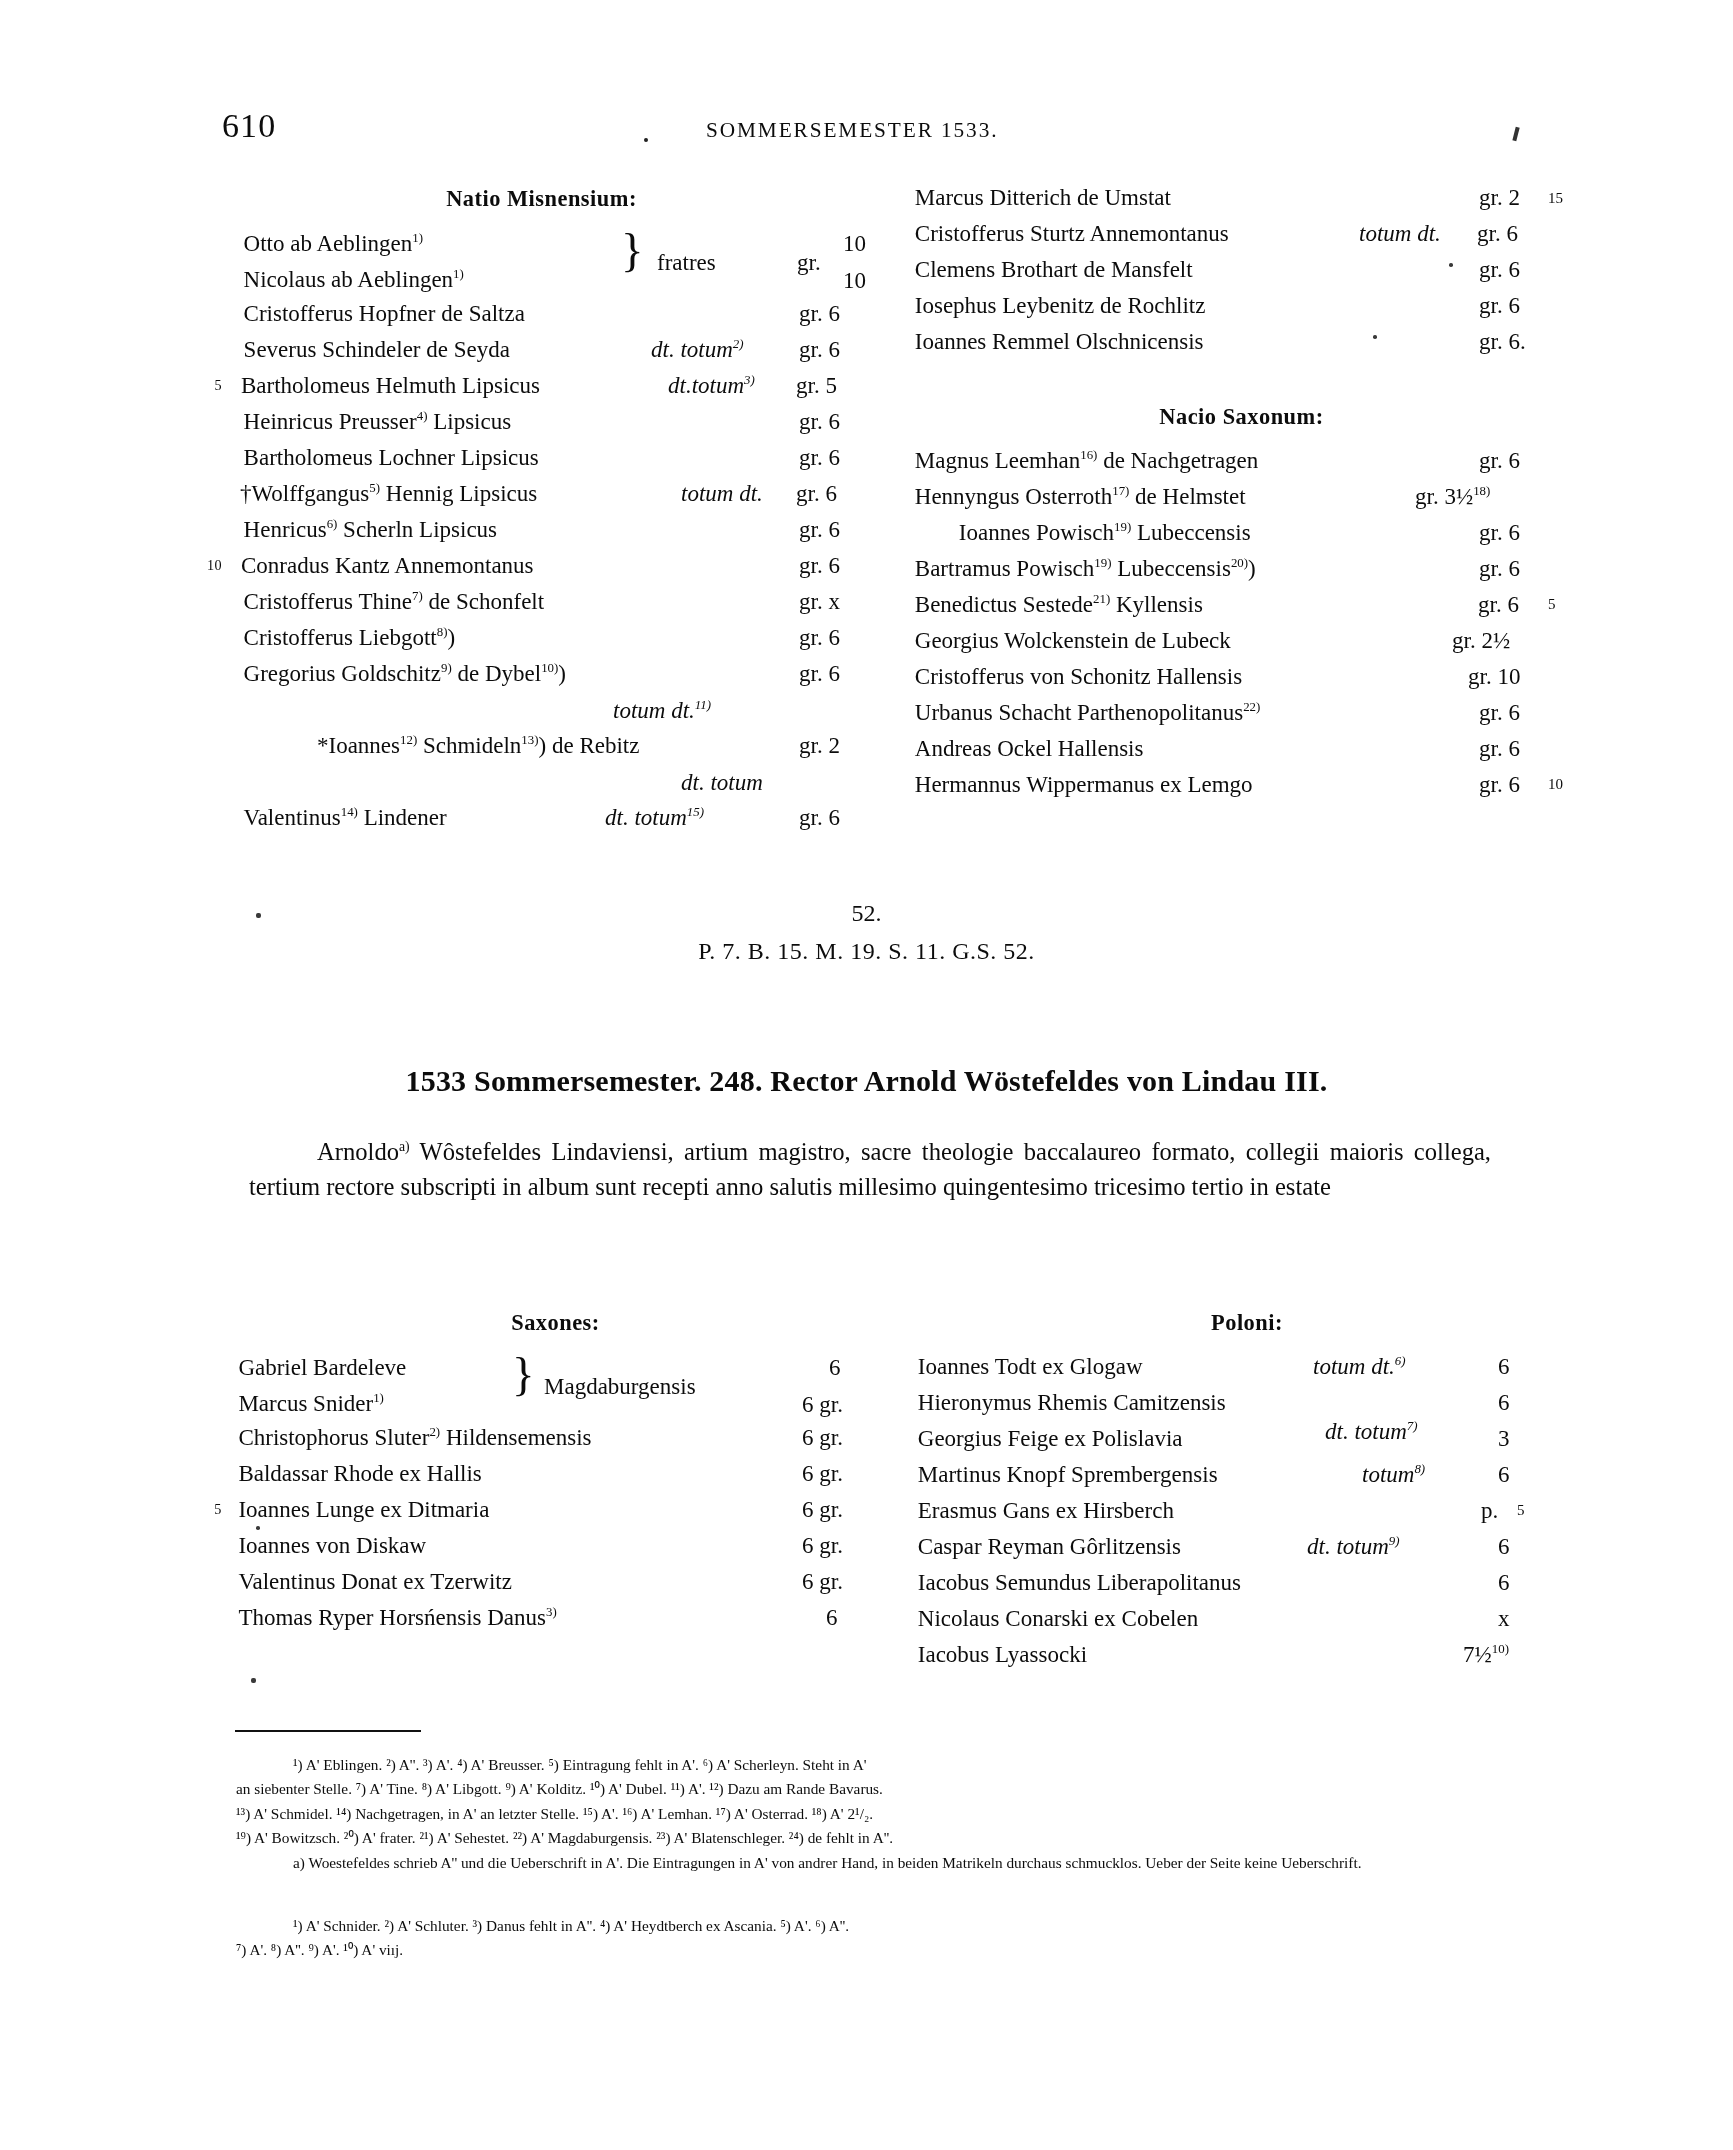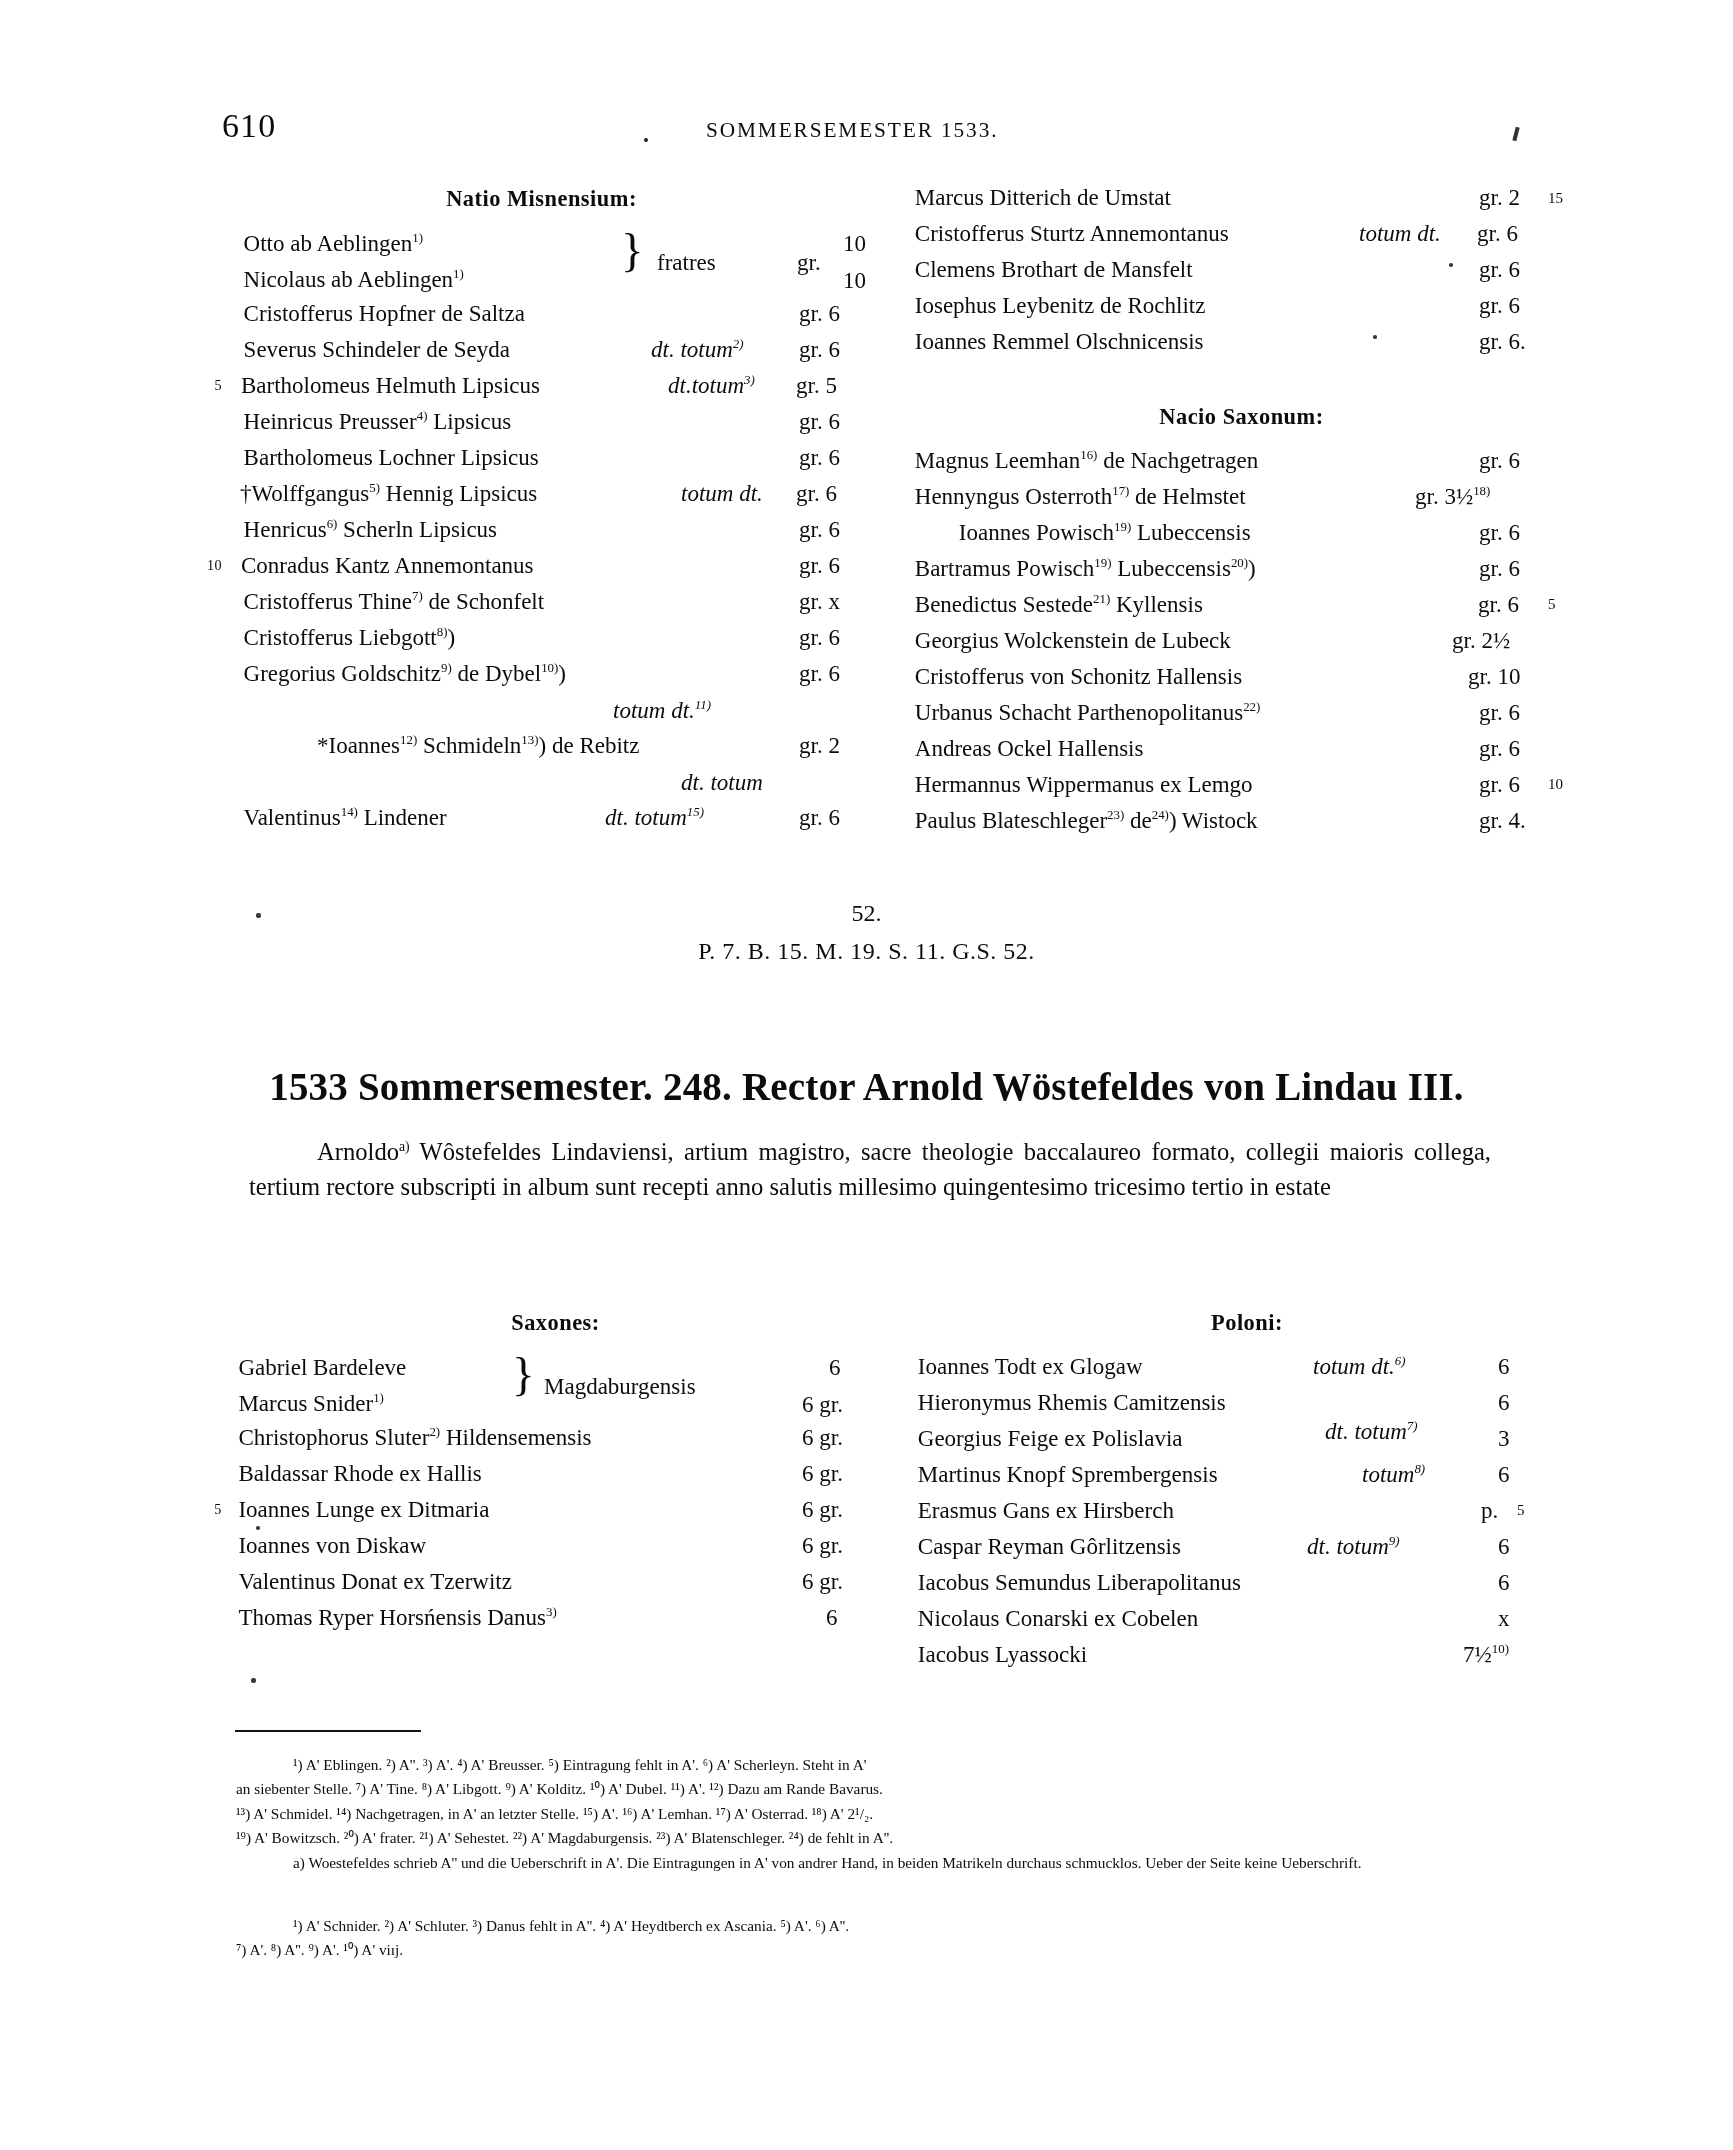--- a/index.html
+++ b/index.html
@@ -77,21 +77,21 @@
     top:900px; font-size:24px;
   }
   .summary {
     position:absolute; left:0; width:100%; text-align:center;
     top:938px; font-size:24px; letter-spacing:0.5px;
   }
 
   
   .sec-title {
     position:absolute; left:0; width:100%; text-align:center;
-    top:1064px; font-size:39px; font-weight:bold; letter-spacing:0.2px;
+    top:1064px; font-size:30px; font-weight:bold; letter-spacing:0.2px;
   }
 
   
   .para {
     position:absolute; left:249px; top:1135px; width:1242px;
     font-size:24.6px; line-height:1.42; text-align:justify;
     text-indent:68px;
   }
 
   
@@ -289,24 +289,20 @@
       </div>
       <div class="entry">
         <span class="name" style="left:9.8px;">Andreas Ockel Hallensis</span>
         <span class="amt" style="left:574px;">gr. 6</span>
       </div>
       <div class="entry">
         <span class="name" style="left:9.8px;">Hermannus Wippermanus ex Lemgo</span>
         <span class="amt" style="left:574px;">gr. 6</span>
         <span class="marg" style="left:643px;">10</span>
       </div>
-      <div class="entry">
-        <span class="name" style="left:9.8px;"><span>Paulus Blateschleger</span><sup>23)</sup><span> de</span><sup>24)</sup><span>) Wistock</span></span>
-        <span class="amt" style="left:574px;">gr. 4.</span>
-      </div>
     </div>
   </div>
 
   <div class="total52">52.</div>
   <div class="summary">P. 7.  B. 15.  M. 19.  S. 11.  G.S. 52.</div>
 
   <div class="sec-title">1533 Sommersemester. 248. Rector Arnold Wöstefeldes von Lindau III.</div>
 
   <div class="para"><span>Arnoldo</span><sup>a)</sup><span> Wôstefeldes Lindaviensi, artium magistro, sacre theologie baccalaureo formato, collegii maioris collega, tertium rectore subscripti in album sunt recepti anno salutis millesimo quingentesimo tricesimo tertio in estate</span></div>
 

